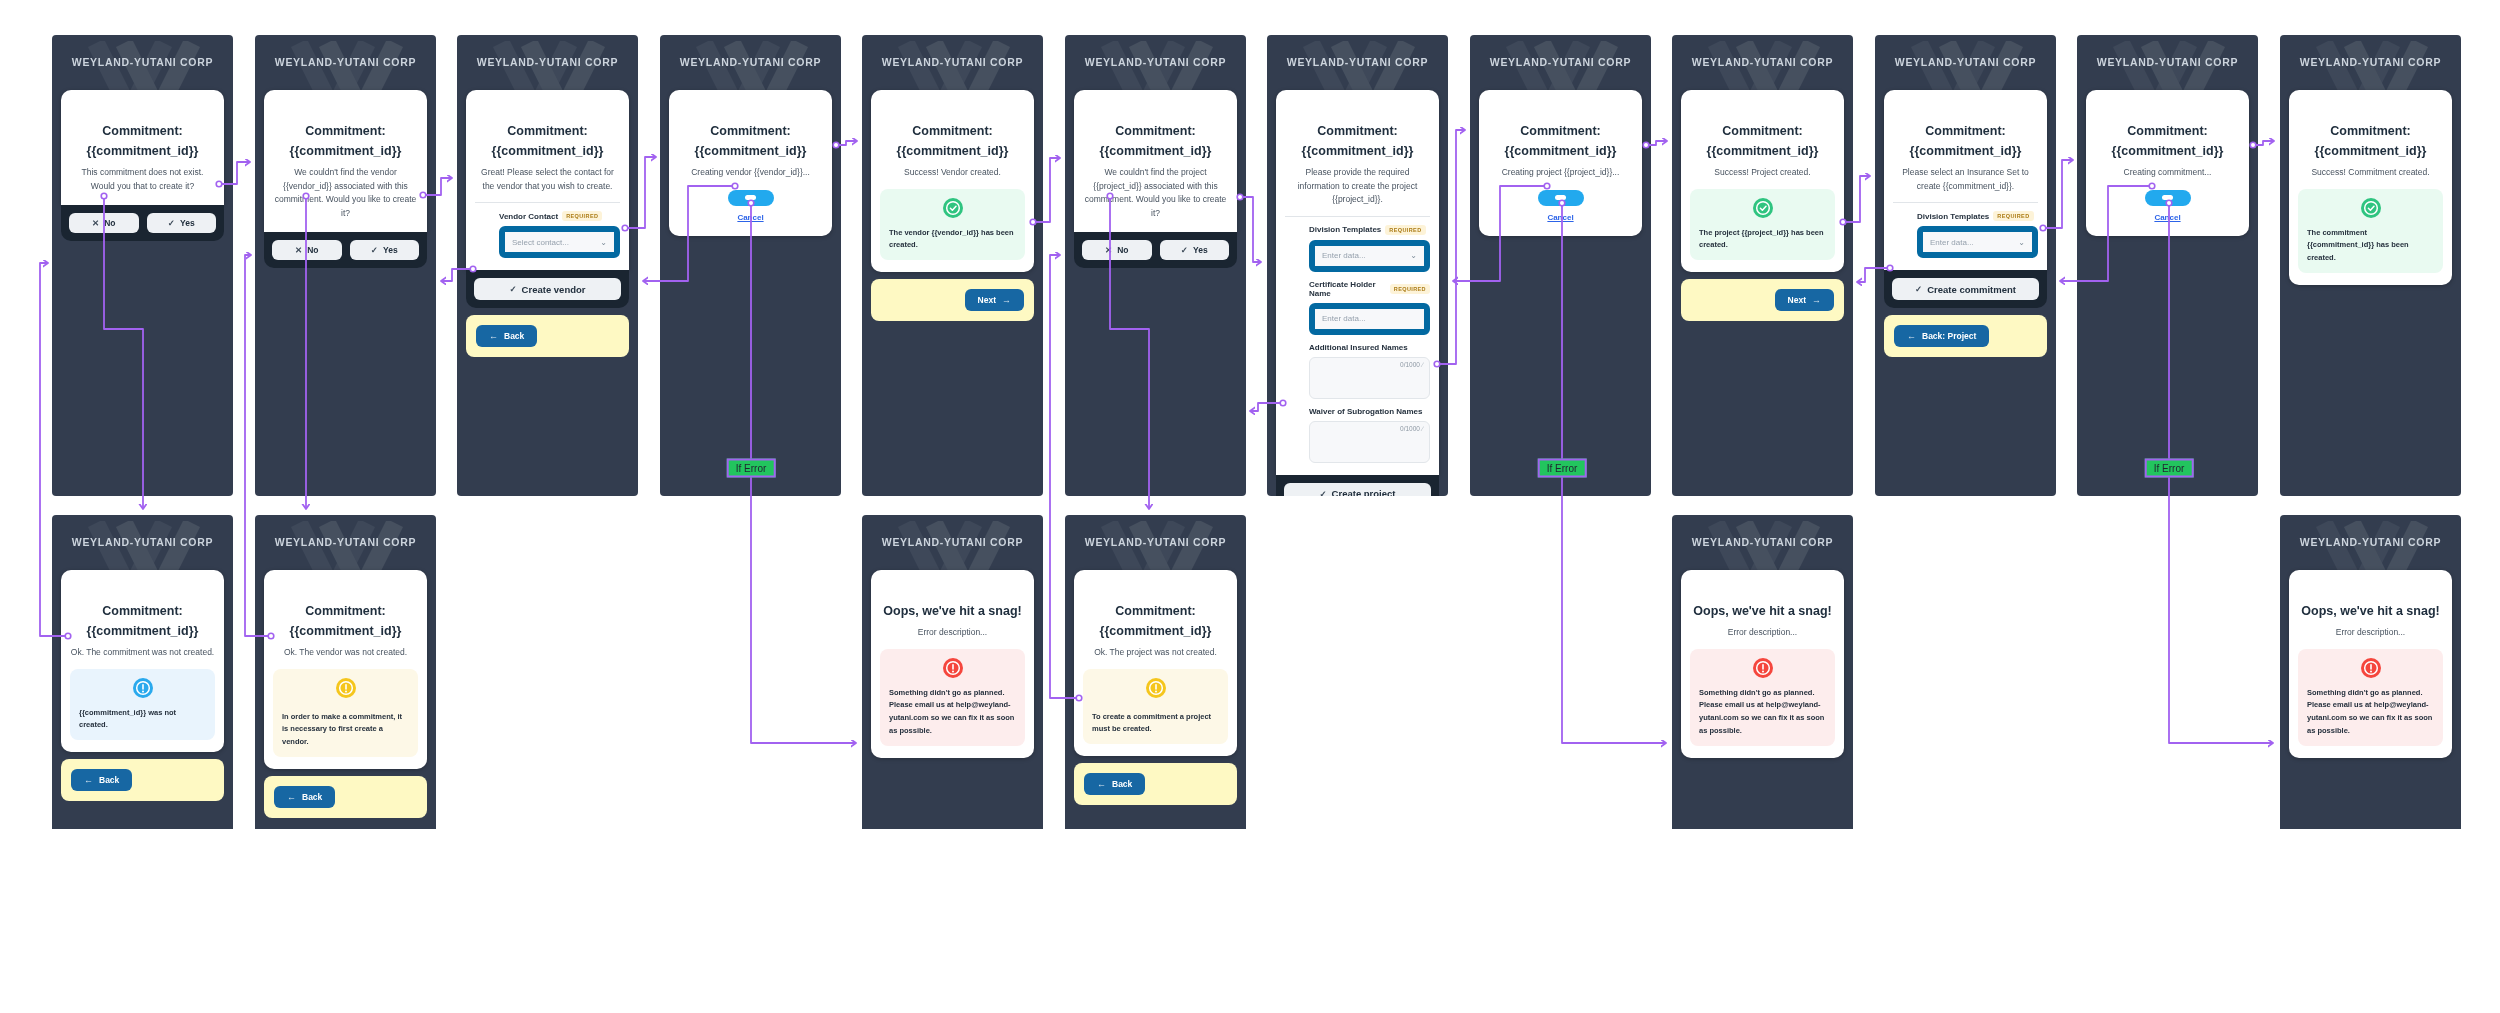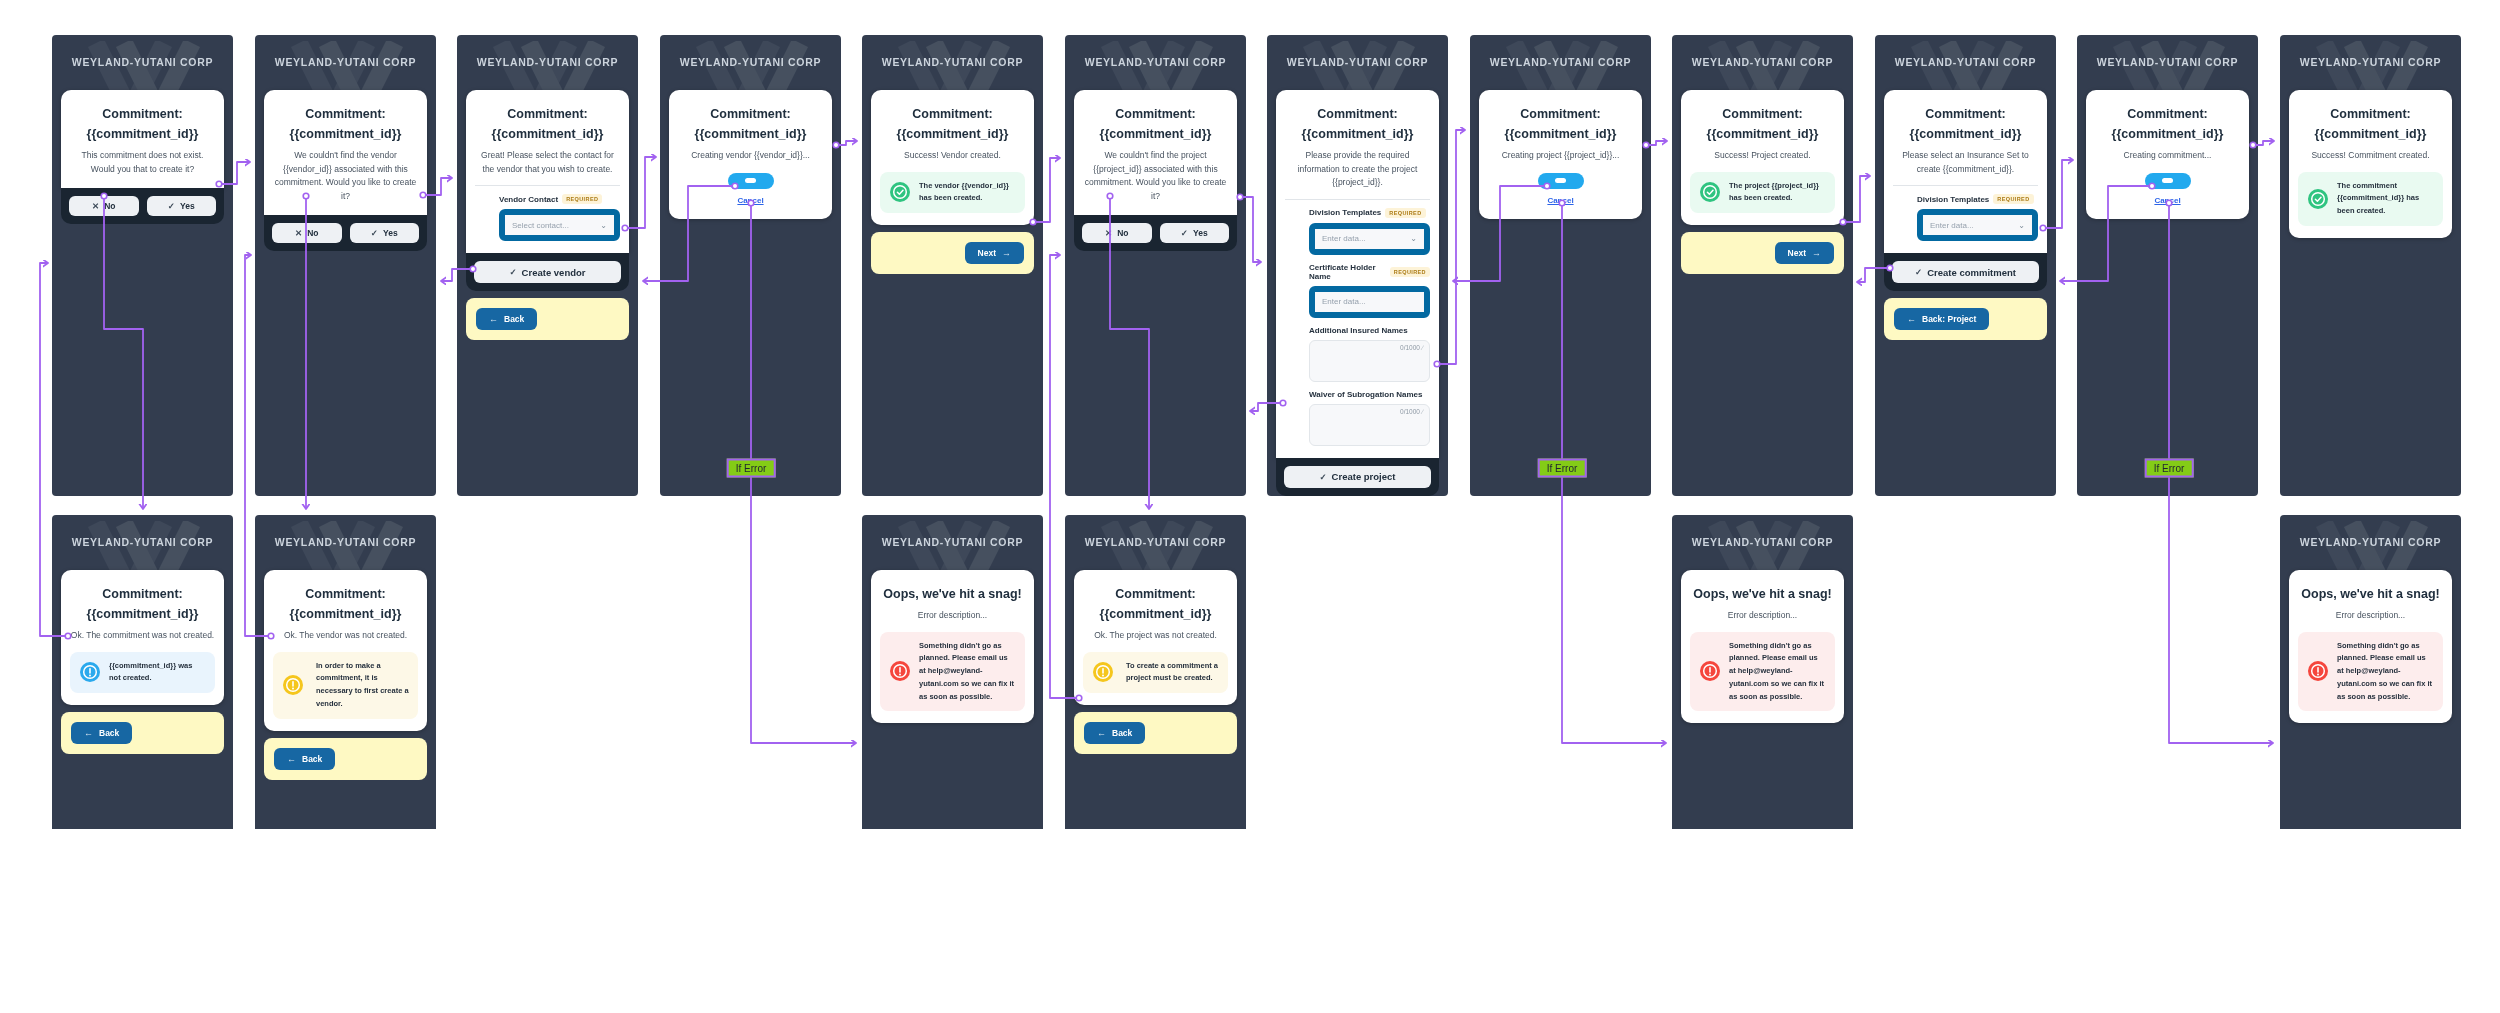--- a/index.html
+++ b/index.html
@@ -13,56 +13,56 @@
   .card-group{position:relative;margin:0 9px;z-index:1;}
   .card{background:#fff;border-radius:10px;padding:9px 9px 12px;box-shadow:0 1px 4px rgba(0,0,0,0.25);}
   .card.has-attach{border-radius:10px 10px 0 0;}
   .attach{background:#1a2531;border-radius:0 0 10px 10px;padding:8px;display:flex;gap:8px;}
   .choice-btn,.action-btn{flex:1;background:#eef1f4;border:none;border-radius:6px;cursor:pointer;
       display:flex;align-items:center;justify-content:center;gap:5px;color:#22303e;
       font-family:"Liberation Sans",sans-serif;font-weight:bold;}
   .choice-btn{height:20px;font-size:8.5px;}
   .action-btn{height:22px;font-size:9.5px;}
   .btn-ico{font-size:8.5px;color:#3c4a58;}
-  .title{font-size:12.5px;font-weight:bold;color:#202f3e;text-align:center;line-height:1.6;margin-top:5px;}
+  .title{font-size:12.5px;font-weight:bold;color:#202f3e;text-align:center;line-height:1.6;margin-top:22px;}
   .body-txt{font-size:8.5px;color:#47525f;text-align:center;line-height:1.6;margin-top:5px;}
   .divider{height:1px;background:#e1e5e9;margin:9px 0 1px;}
   .fld{margin-top:8px;text-align:left;margin-left:24px;}
   .fld-label{font-size:8px;font-weight:bold;color:#26323f;display:flex;align-items:center;gap:4px;}
   .req{background:#fdf3d8;color:#ab7b15;font-size:5.5px;font-weight:bold;padding:2px 4px;
        border-radius:3px;letter-spacing:0.4px;}
   .ctrl{margin-top:5px;background:#f7f8fa;border:6px solid #0369a1;border-radius:6px;height:20px;
         display:flex;align-items:center;justify-content:space-between;padding:0 7px;
         font-size:8px;color:#96a1ad;cursor:pointer;}
   .chev{color:#7e8c99;font-size:8px;}
   .ta{margin-top:5px;background:#f7f8fa;border:1px solid #e2e6ea;border-radius:6px;height:34px;
       padding:3px 6px;display:flex;justify-content:flex-end;align-items:flex-start;gap:2px;cursor:text;}
   .counter{font-size:6.5px;color:#8e99a4;}
   .resize{font-size:6.5px;color:#aab3bc;}
   .spinner{width:46px;height:16px;background:#22a9ee;border-radius:9px;margin:10px auto 7px;
            display:flex;align-items:center;justify-content:center;}
   .spinner i{display:block;width:11px;height:4.5px;background:#fff;border-radius:2.5px;}
   .cancel{display:block;text-align:center;font-size:8px;font-weight:bold;color:#2c63e8;
           text-decoration:underline;margin:1px 0 2px;cursor:pointer;}
-  .alert{display:flex;gap:8px;align-items:center;border-radius:8px;padding:8px 9px;margin-top:9px;text-align:left;}
+  .alert{display:flex;gap:8px;align-items:center;border-radius:8px;padding:8px 9px;margin-top:9px;text-align:left;flex-direction:column;}
   .alert-success{background:#e9faf1;}
   .alert-info{background:#e9f4fd;}
   .alert-warning{background:#fdf8e7;gap:12px;}
   .alert-error{background:#fdeded;}
   .atxt{font-size:7.5px;font-weight:600;color:#25303d;line-height:1.7;}
   .atxt a{color:#25303d;}
   .aico{flex:0 0 auto;display:block;width:22px;height:22px;}
   .footer{margin:7px 9px 0;background:#fef9c3;border-radius:8px;padding:10px;display:flex;}
   .footer.right{justify-content:flex-end;}
   .fbtn{background:#1767a3;color:#fff;border:none;border-radius:6px;cursor:pointer;
         font-family:"Liberation Sans",sans-serif;font-weight:bold;font-size:8.5px;
         padding:6px 13px;display:inline-flex;gap:6px;align-items:center;}
   .fbtn .btn-ico{color:#d7e5f0;font-size:9px;}
   #connector-layer{position:absolute;left:0;top:0;z-index:5;pointer-events:none;}
-  .if-error{position:absolute;z-index:6;transform:translate(-50%,-50%);background:#84cc16;
+  .if-error{position:absolute;z-index:6;transform:translate(-50%,-50%);background:#22c55e;
             border:2px solid #a262f0;padding:2px 7px;font-size:10px;color:#1f2430;white-space:nowrap;text-align:right;}
 </style>
 </head>
 <body>
 
 <div class="canvas">
   <div id="phones">
       <div class="phone" style="left: 52px; top: 35px;">
         <div class="ph-head">
           <span class="logo-wrap"><svg width="150" height="92" viewBox="0 0 150 92">

